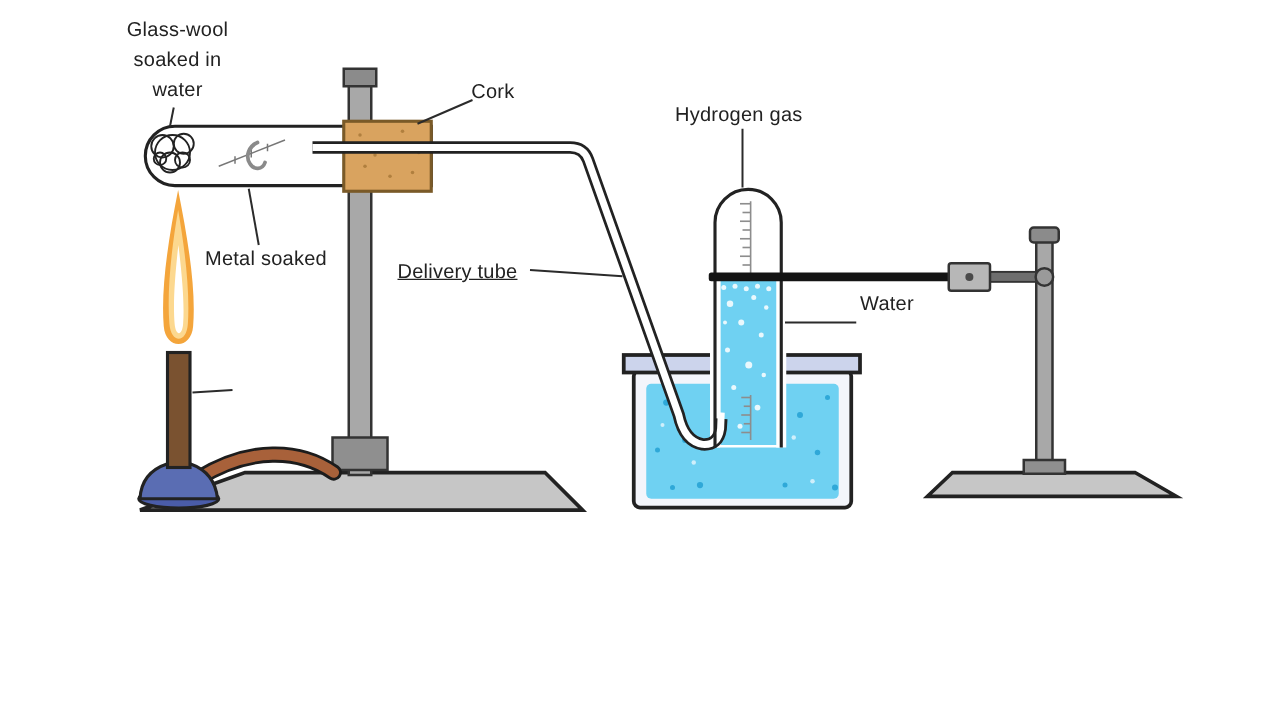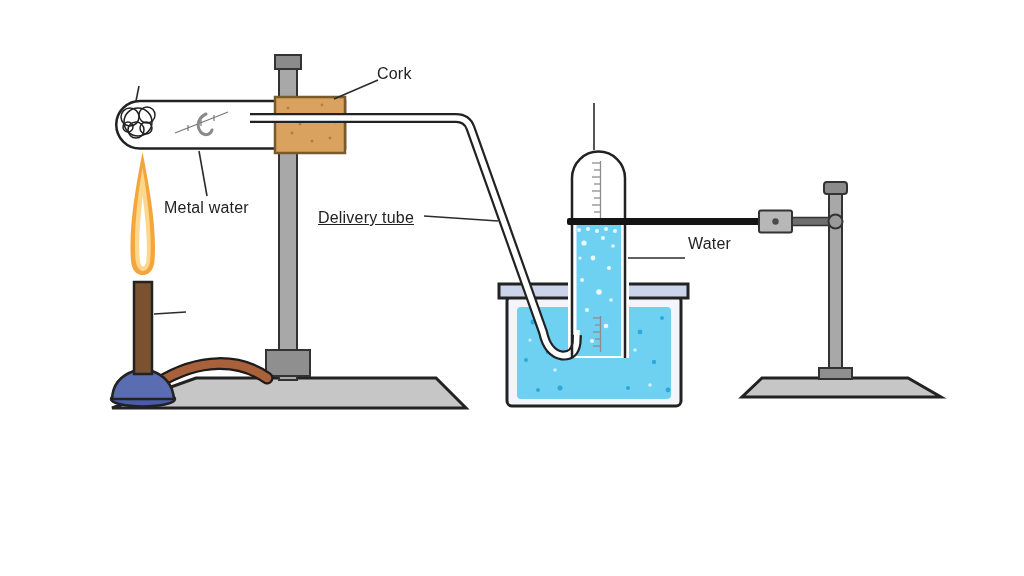--- a/index.html
+++ b/index.html
@@ -170,24 +170,26 @@
     <line x1="378" y1="80" x2="334" y2="99"></line>
     <line x1="207" y1="196" x2="199" y2="151"></line>
     <line x1="424" y1="216" x2="498" y2="221"></line>
     <line x1="186" y1="312" x2="154" y2="314"></line>
     <line x1="594" y1="103" x2="594" y2="150"></line>
     <line x1="685" y1="258" x2="628" y2="258"></line>
   </g>
 
 </svg>
 
+<div class="label center" style="left:92px; top:13px; width:100px;">Glass-wool soaked in water</div>
 
 <div class="label" style="left:377px; top:62px;">Cork</div>
 
-<div class="label" style="left:164px; top:196px;">Metal water</div>
+<div class="label" style="left:164px; top:196px;">Metal soaked</div>
 
 <div class="label" style="left:318px; top:206px;text-decoration:underline;">Delivery tube</div>
 
 
+<div class="label" style="left:540px; top:81px;">Hydrogen gas</div>
 
 <div class="label" style="left:688px; top:232px;">Water</div>
 
 </div>
 
 </body></html>

